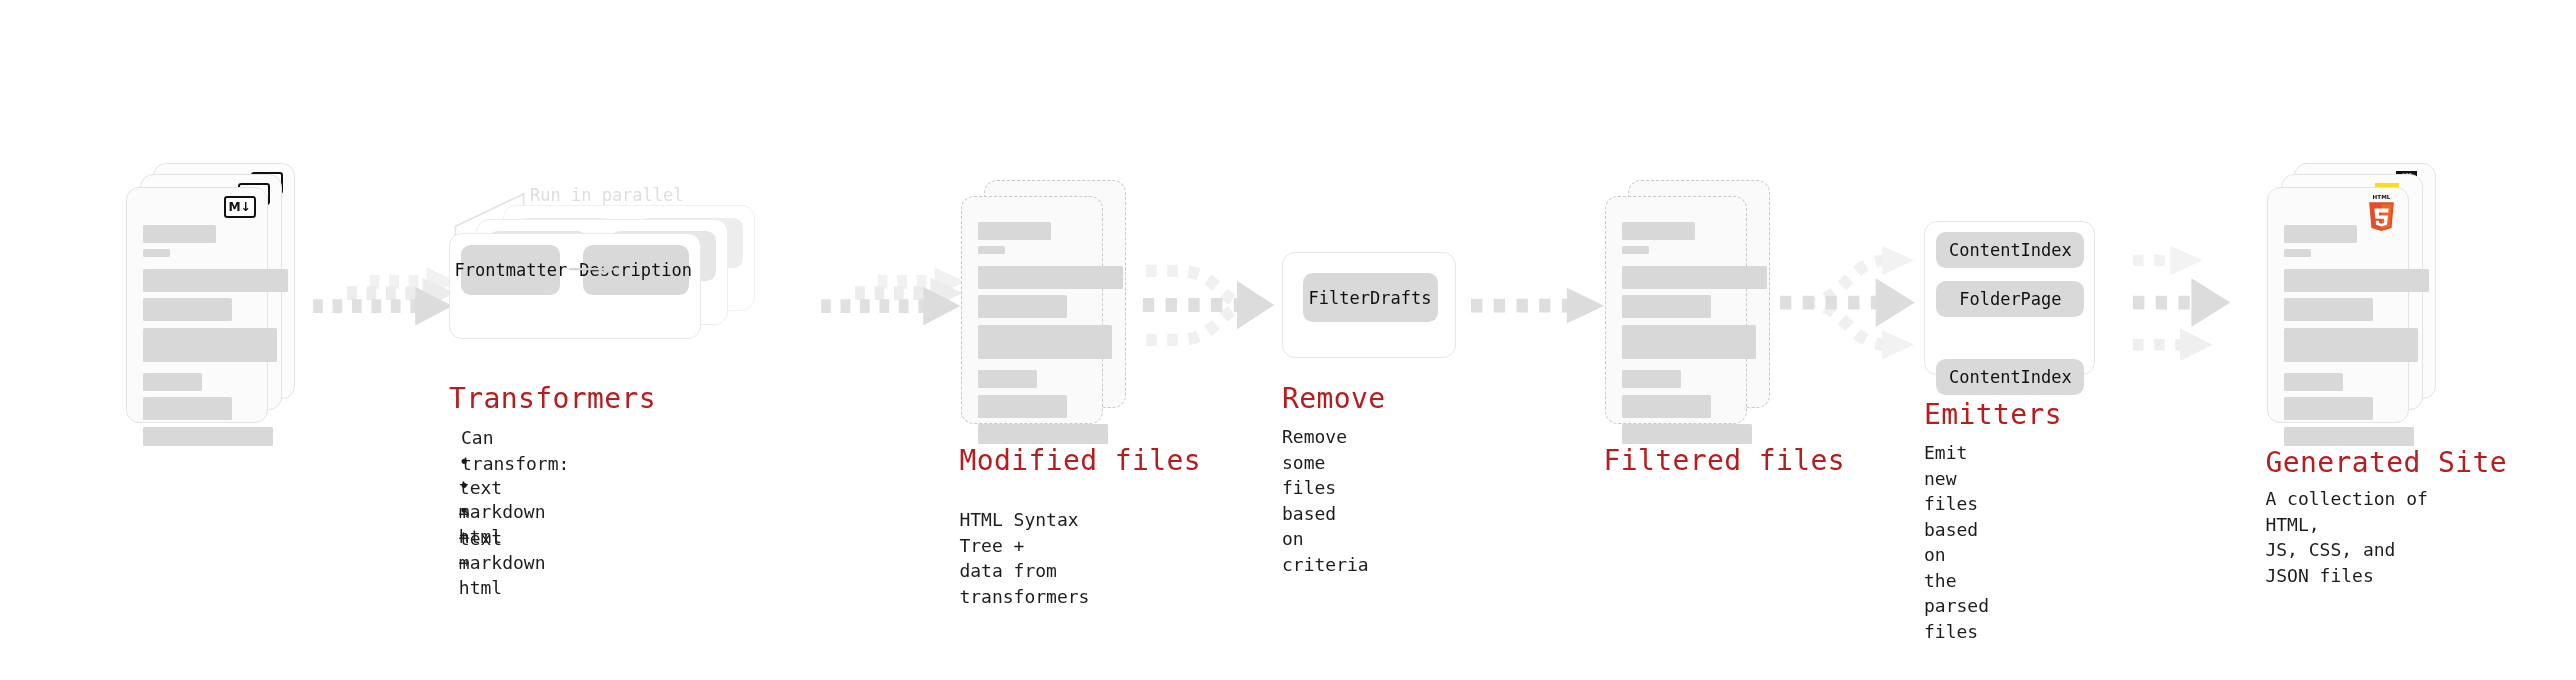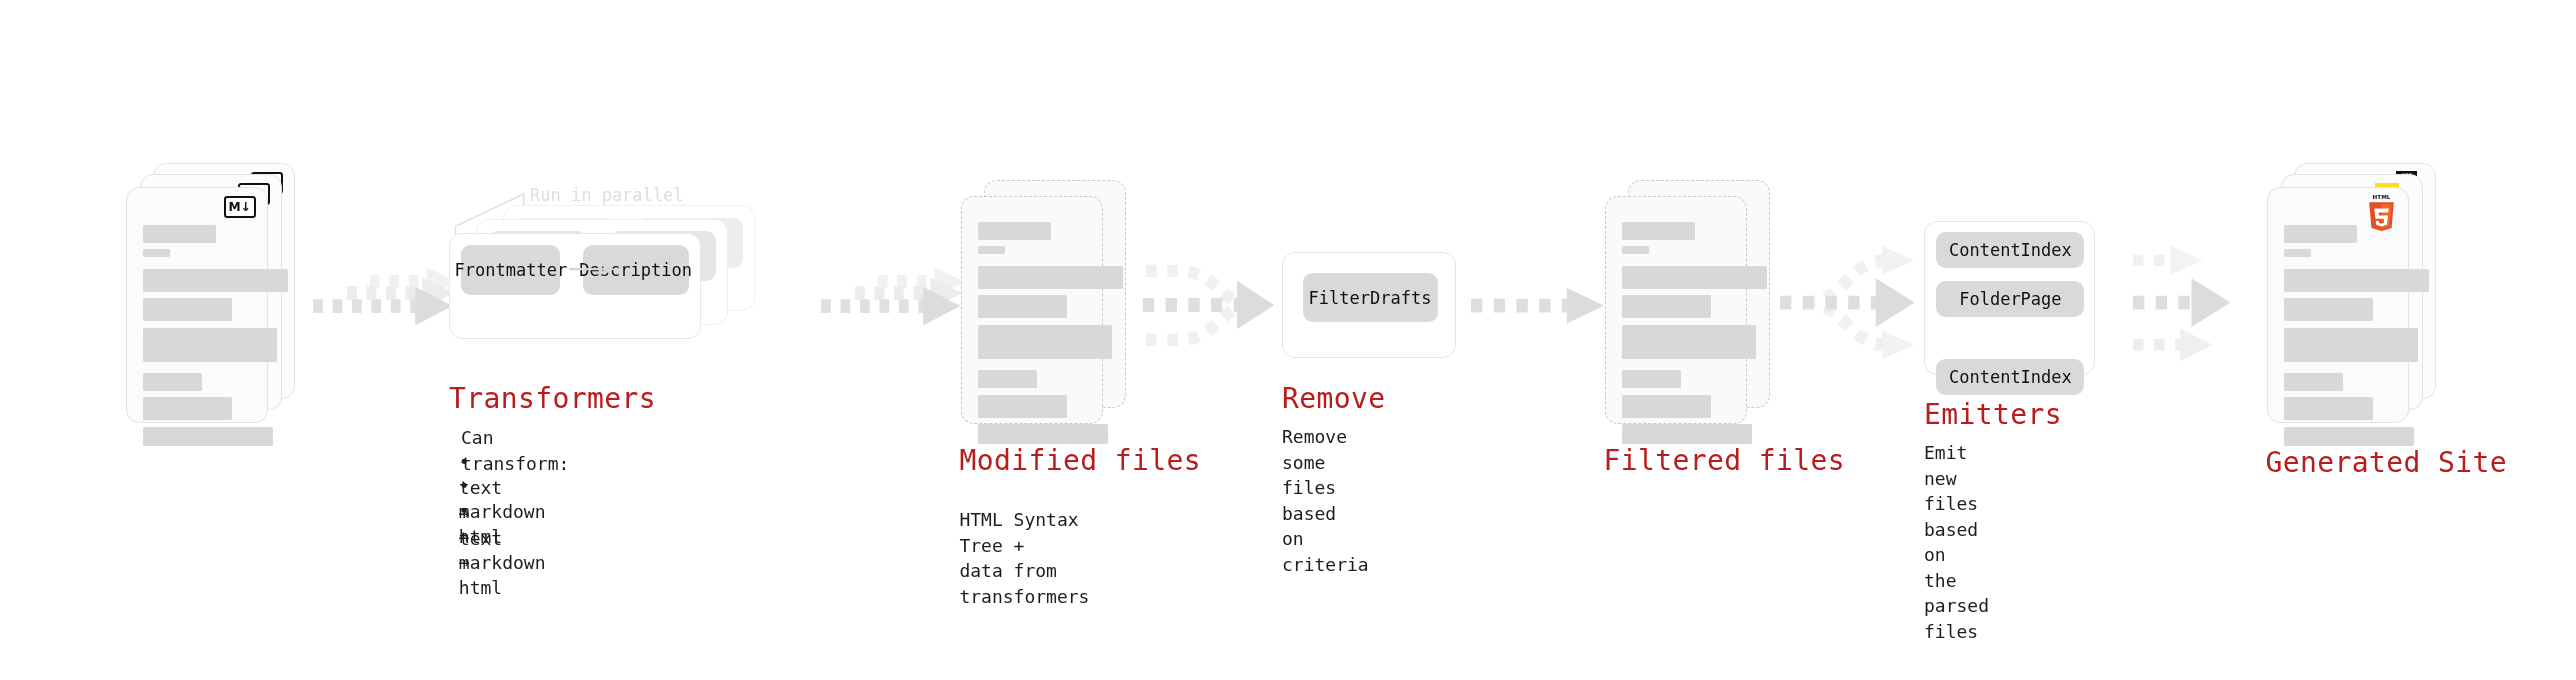--- a/index.html
+++ b/index.html
@@ -349,16 +349,18 @@
             <div class="skel" style="width: 145px; height: 23px;"></div>
             <div class="skel" style="width: 89px; height: 23px;"></div>
             <div class="skel" style="width: 134px; height: 34px; margin-bottom: 11.4px;"></div>
             <div class="skel" style="width: 59px; height: 18px;"></div>
             <div class="skel" style="width: 89px; height: 23px;"></div>
             <div class="skel" style="width: 130px; height: 19.5px;"></div>
           </div>
       </div>
     </div>
     <div class="stage-title" style="position:absolute; left:-1.6px; top:283px;">Generated Site</div>
+    <div class="stage-desc" style="position:absolute; left:-1.6px; top:323px;">A collection of HTML,
+JS, CSS, and JSON files</div>
   </div>
 
 </div>
 
 
 </body></html>

